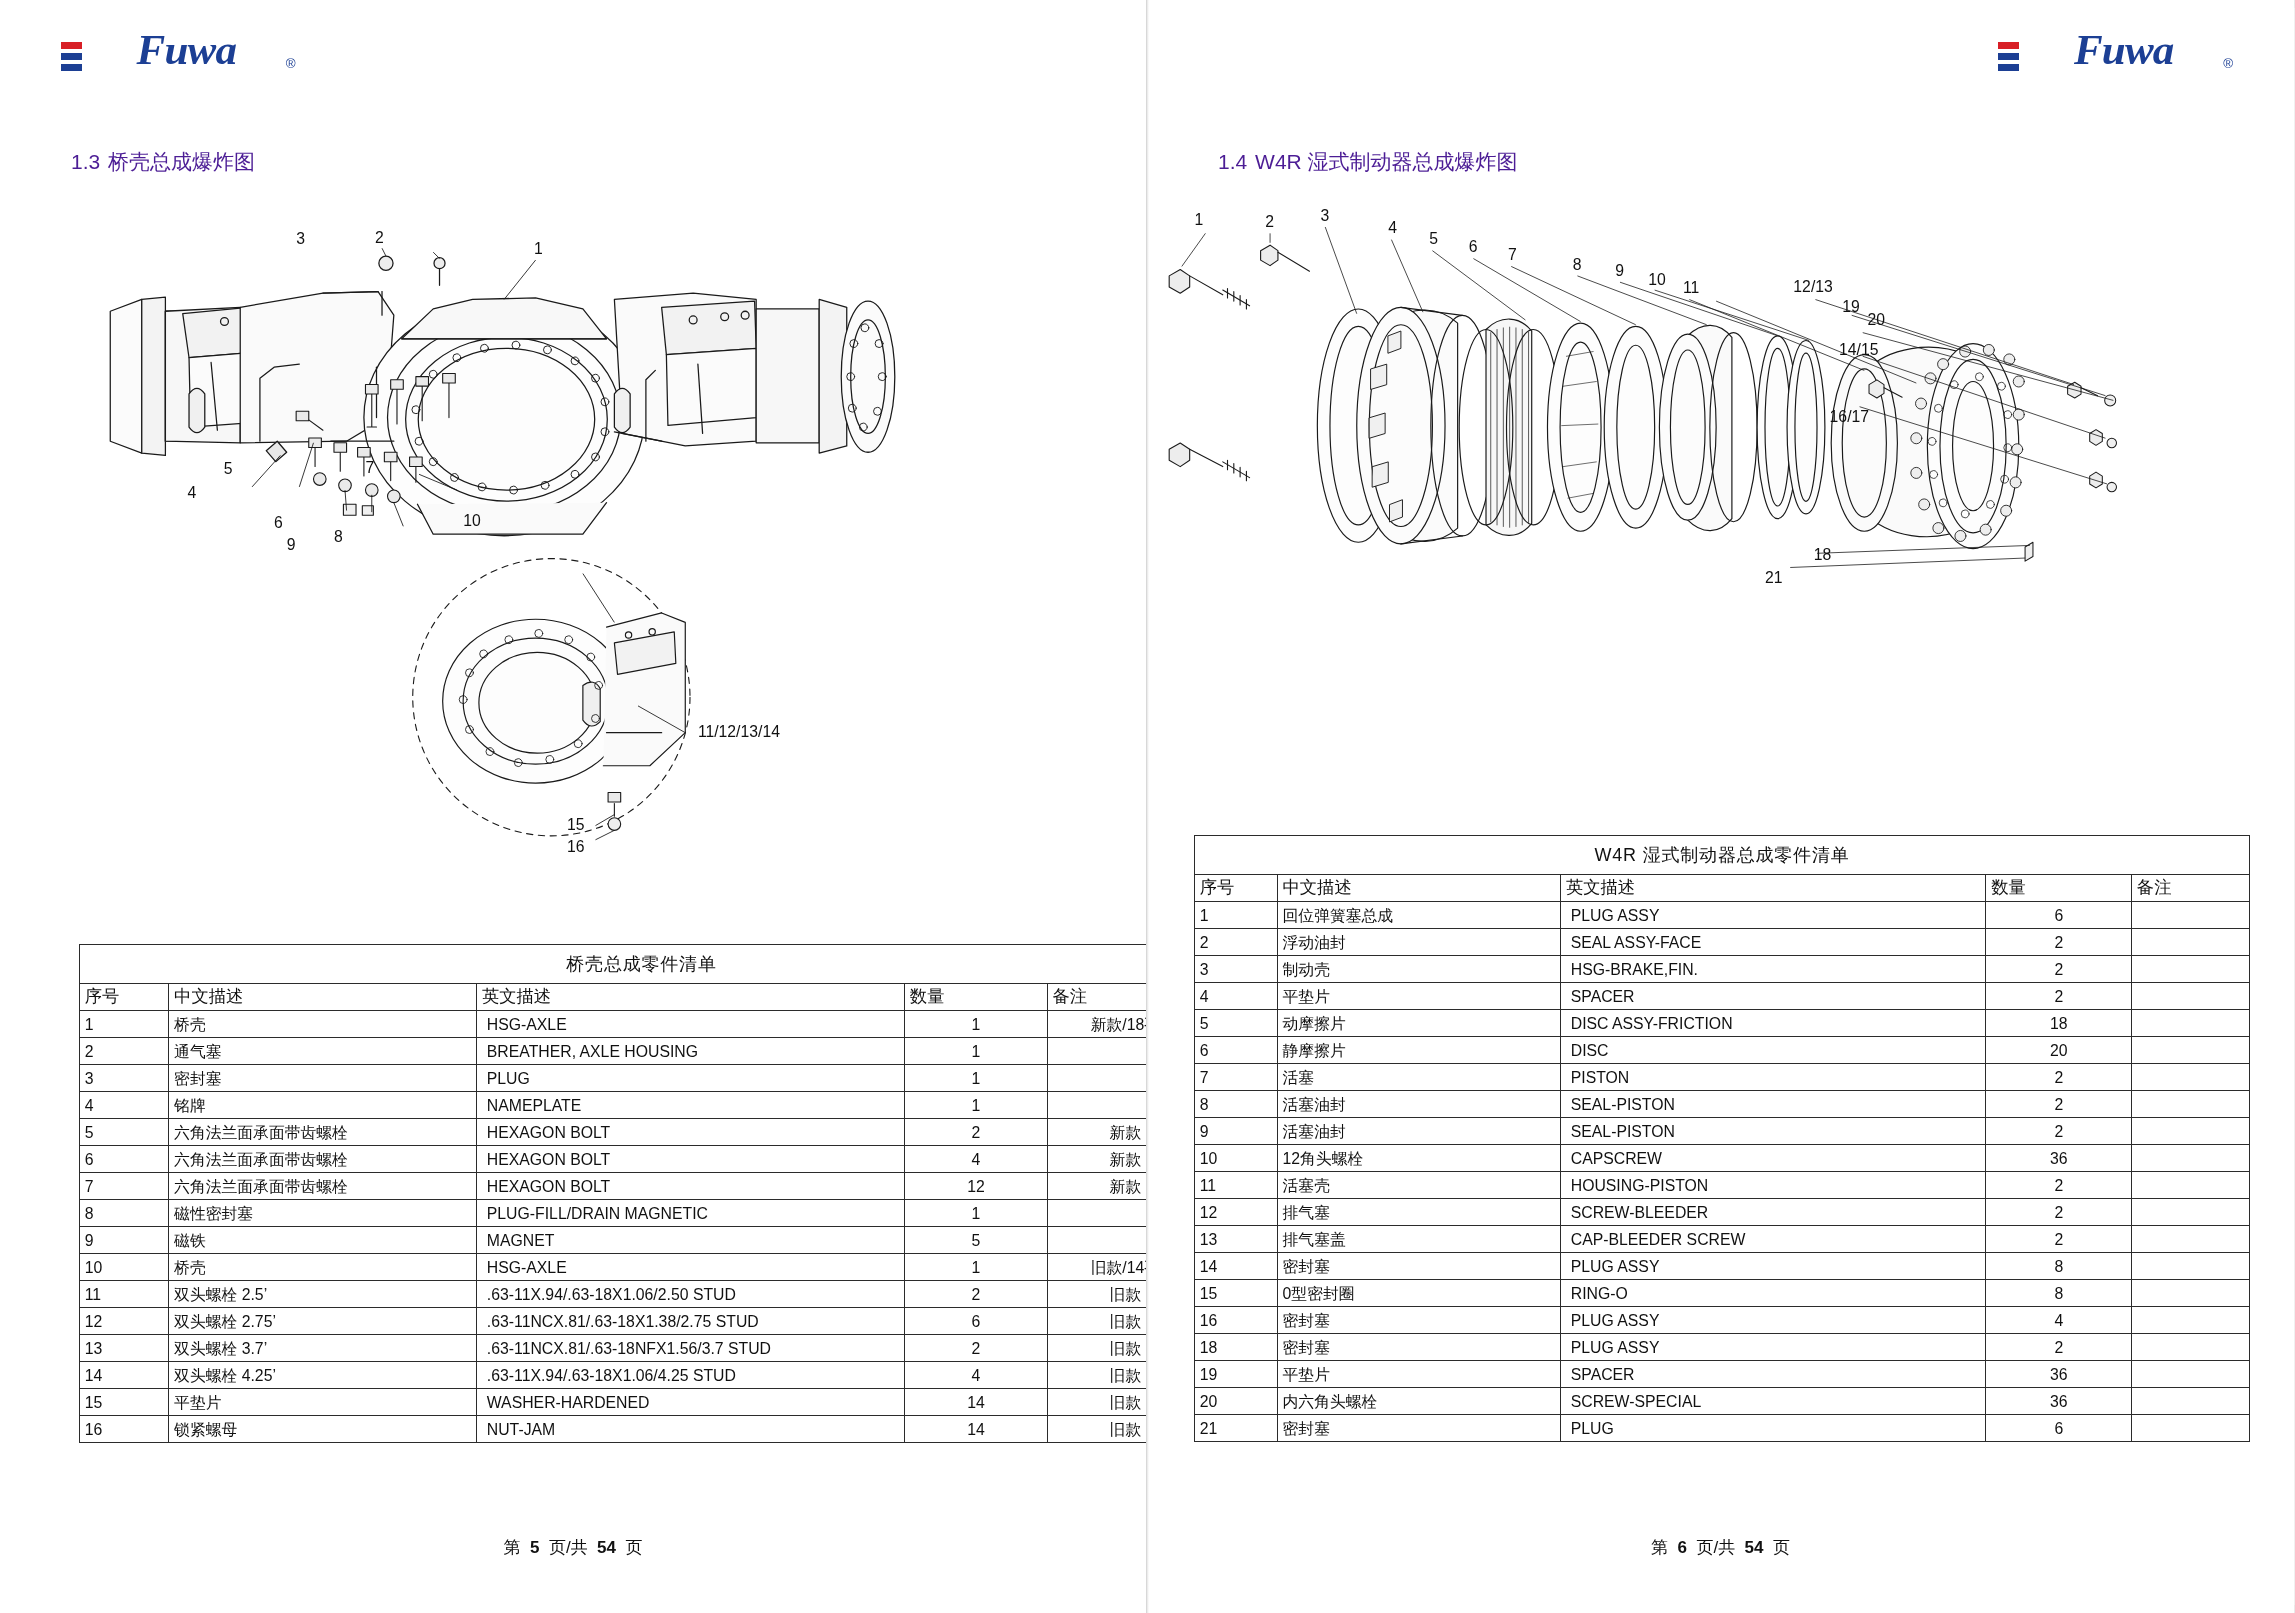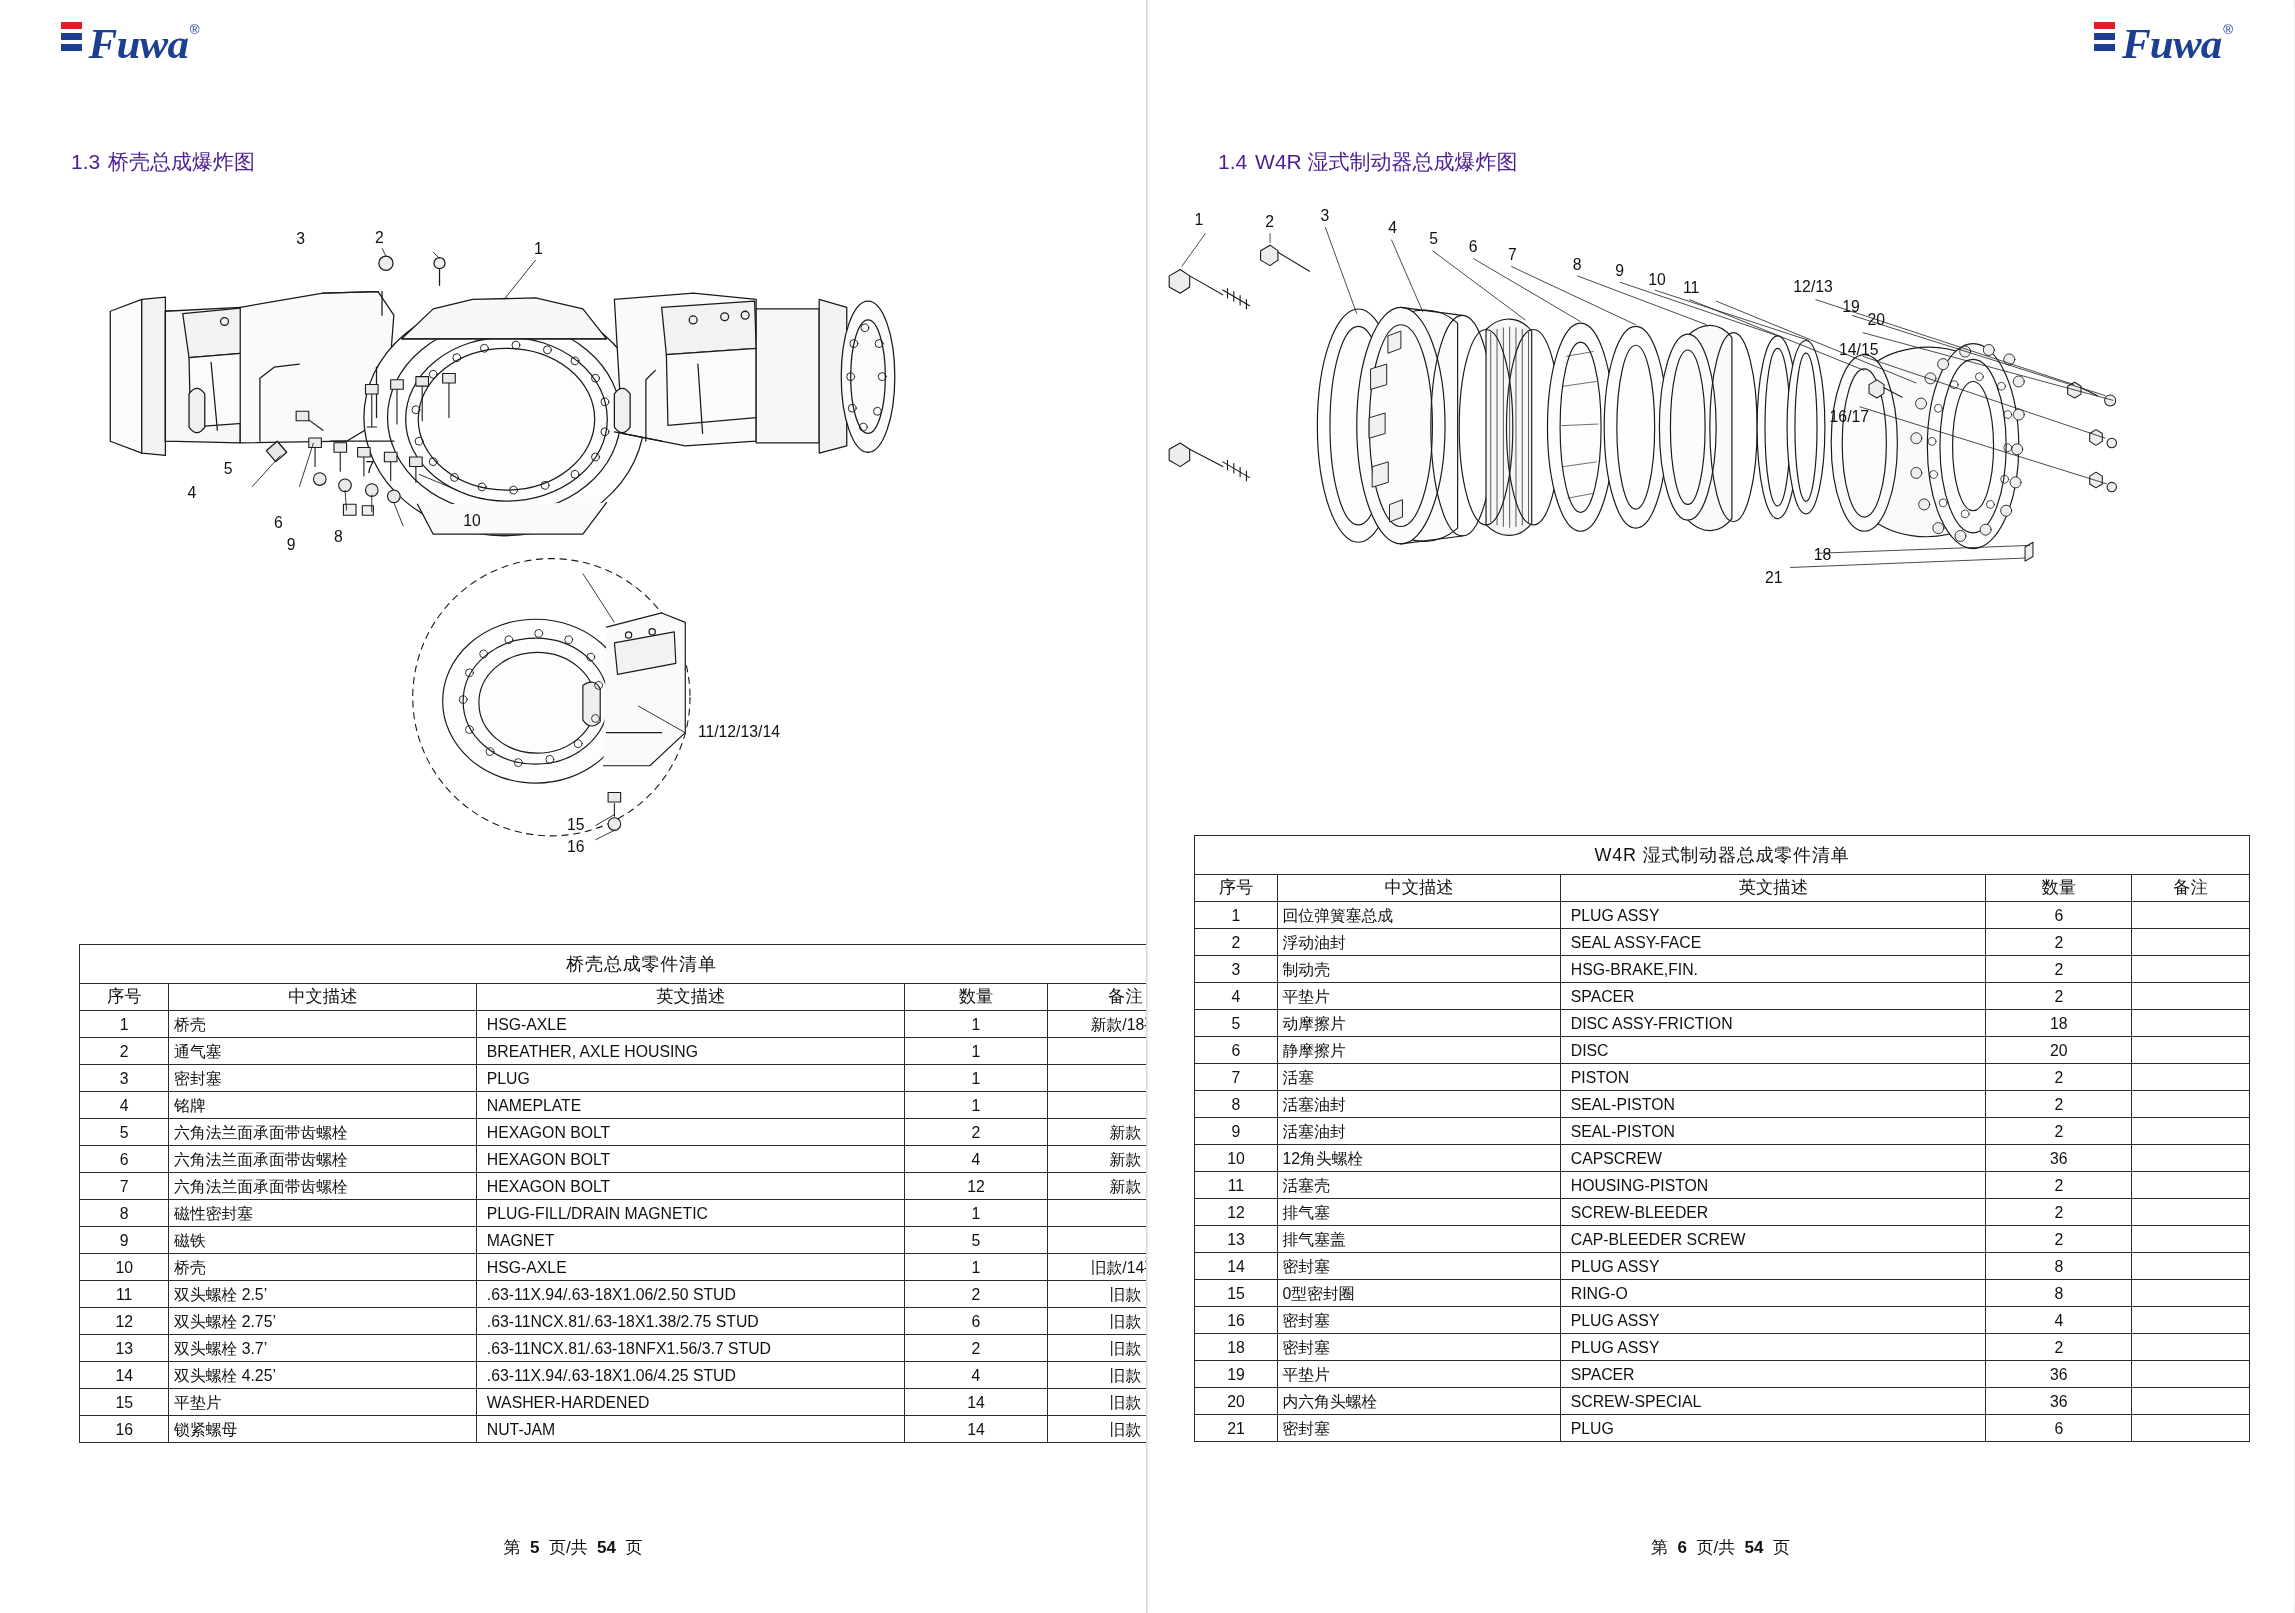--- a/index.html
+++ b/index.html
@@ -37,22 +37,23 @@
     position: absolute; left: 0; width: 2295px; height: 7.9px;
     background: #e9e9e9;
   }
   .edge-band-top { top: 0; }
   .edge-band-bottom { bottom: 0; }
 
   
   .logo {
     position: absolute;
     display: flex;
-    align-items: flex-start;
+    align-items: flex-end;
     height: 49px;
+    gap: 48px;
   }
   .logo .bars {
     display: flex;
     flex-direction: column;
     justify-content: center;
     gap: 3.9px;
     margin-right: 7px;
   }
   .logo .bars span {
     display: block;
@@ -116,21 +117,21 @@
     height: 27px;
   }
   .parts-table caption {
     border: 0.8px solid #2b2b2b;
     border-bottom: none;
     font-size: 18px;
     padding: 7px 0 7px 0;
     caption-side: top;
     letter-spacing: 0.8px;
   }
-  .parts-table .c-idx { text-align: center; }
+  .parts-table .c-idx { text-align: left; }
   .parts-table .c-cn  { text-align: left; }
   .parts-table .c-en  { text-align: left; padding-left: 9.5px; }
   .parts-table .c-qty { text-align: center; }
   .parts-table .c-rem { text-align: center; }
   .parts-table thead td { text-align: center; font-size: 17.3px; }
 
   
   .table-left { left: 79px; top: 944px; width: 1125px; }
   .table-left col.w1 { width: 79px; }
   .table-left col.w2 { width: 272px; }

